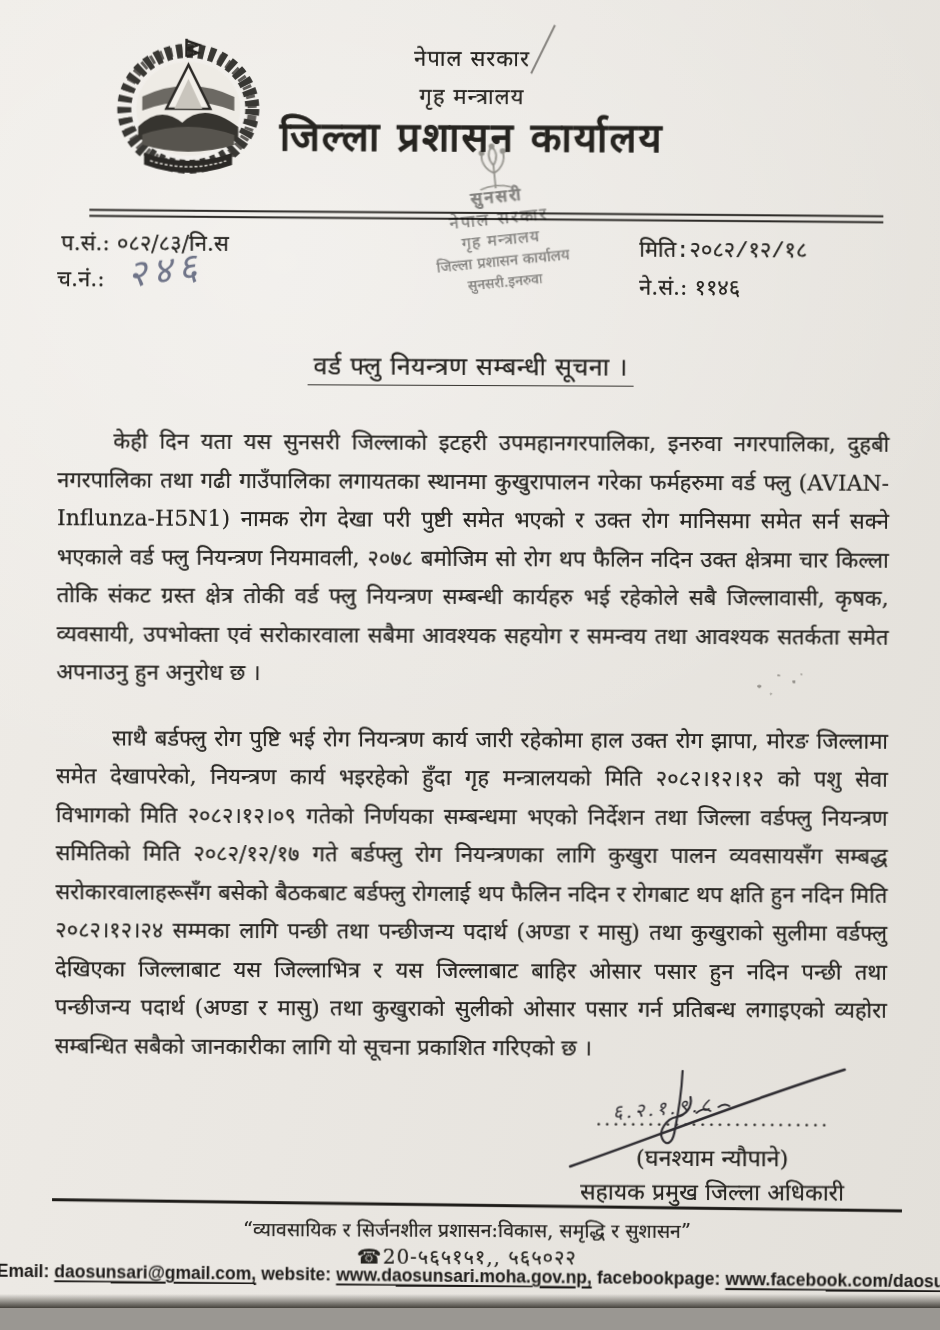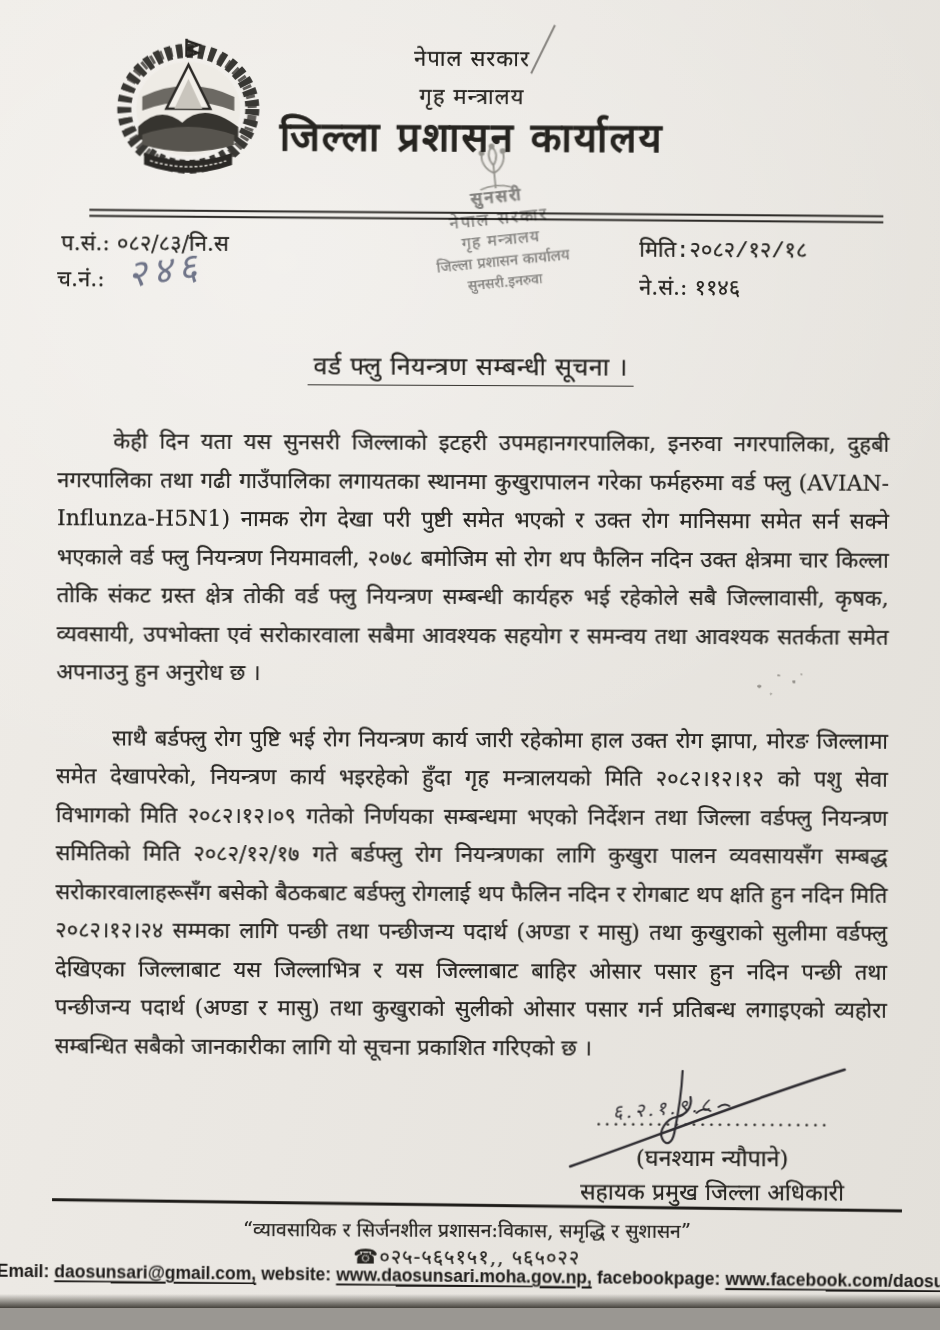--- a/index.html
+++ b/index.html
@@ -163,21 +163,21 @@
         <path d="M128,16 C127,38 124,58 120,78 C118,88 112,92 108,84 C104,76 112,64 122,62 C132,60 138,52 136,42" stroke="#2e2c31" stroke-width="2.2" fill="none" stroke-linecap="round"></path>
         <path d="M142,58 c5,-4 10,-5 14,-2 M164,52 c4,-3 8,-3 11,-1" stroke="#2e2c31" stroke-width="1.8" fill="none" stroke-linecap="round"></path>
       </svg>
       <div class="sig-name dev">(घनश्याम न्यौपाने)</div>
       <div class="sig-role dev">सहायक प्रमुख जिल्ला अधिकारी</div>
     </div>
 
     <div class="abs footer-rule"></div>
     <div class="abs center dev motto">“व्यावसायिक र सिर्जनशील प्रशासन:विकास, समृद्धि र सुशासन”</div>
     <div class="abs center dev phone-line">
-      <span>☎</span><span>०२५-५६५१५१,, ५६५०२२</span>
+      <span>☎</span><span>20-५६५१५१,, ५६५०२२</span>
     </div>
     <div class="abs email-line">
       <span>Email:</span><span class="lnk">daosunsari@gmail.com,</span><span>website:</span><span class="lnk">www.daosunsari.moha.gov.np,</span><span>facebookpage:</span><span class="lnk">www.facebook.com/daosunsari</span>
     </div>
 
     <div class="abs pen-scratch"></div>
     <div class="abs ink-smudge"></div>
   </div>
 
   <div class="scan-bottom"></div>

